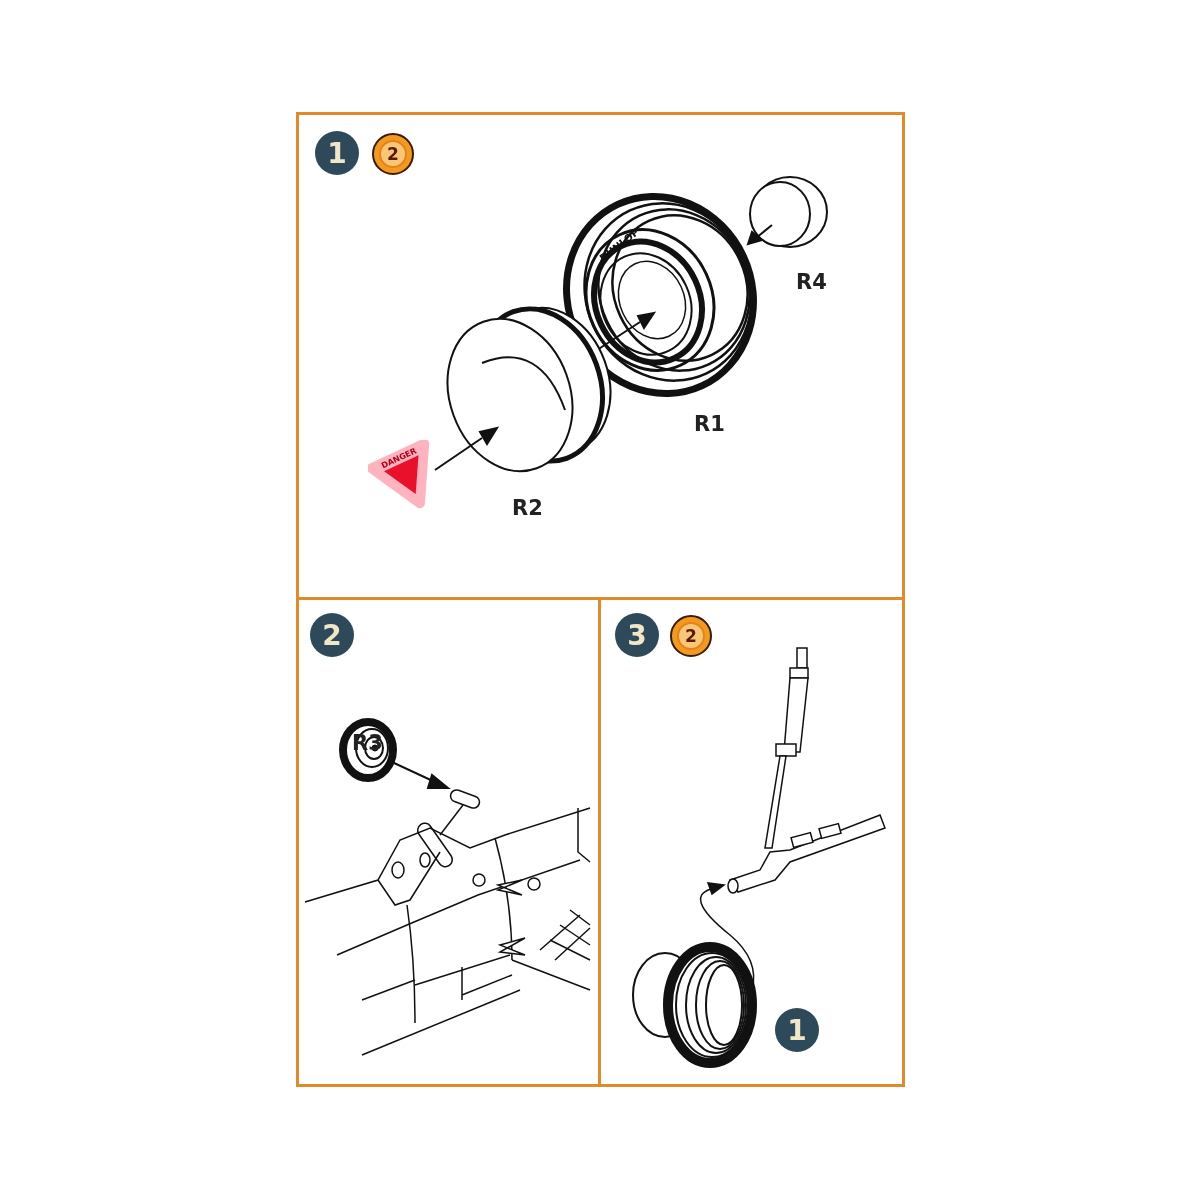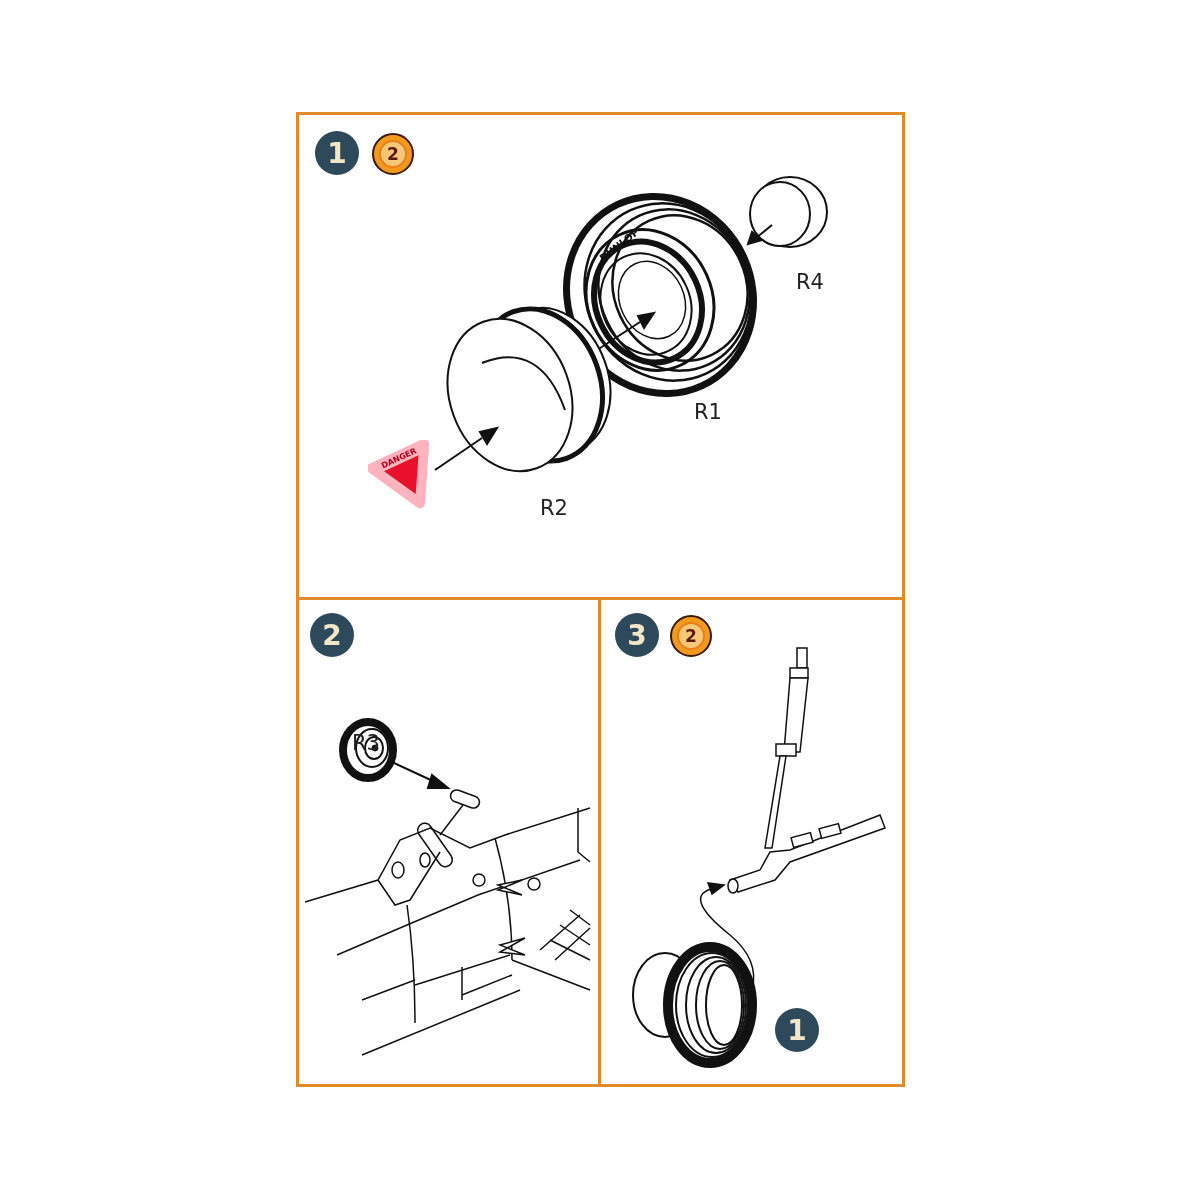--- a/index.html
+++ b/index.html
@@ -14,21 +14,21 @@
                   background:#2e4a5a; color:#f1e6c8; font-weight:bold; font-size:28px;
                   display:flex; align-items:center; justify-content:center;
                   font-family:"DejaVu Sans", sans-serif; }
     .ref-badge { position:absolute; width:42px; height:42px; border-radius:50%;
                  background:#f29a1e; border:2px solid #3a1a08; box-sizing:border-box;
                  display:flex; align-items:center; justify-content:center; }
     .ref-badge .inner { width:28px; height:28px; border-radius:50%; background:#f7c778;
                         border:2px solid #e9801a; box-sizing:border-box; display:flex;
                         align-items:center; justify-content:center; color:#5a1a05;
                         font-weight:bold; font-size:17px; }
-    .part-label { position:absolute; font-weight:normal; font-size:21px; color:#222;
+    .part-label { position:absolute; font-weight:bold; font-size:21px; color:#222;
                   font-family:"DejaVu Sans", sans-serif; }
     svg.drawing { position:absolute; left:0; top:0; }
   </style>
 </head>
 <body>
 
 <div class="frame"></div>
 <div class="divider-h"></div>
 <div class="divider-v"></div>
 
@@ -133,22 +133,22 @@
     <ellipse cx="724" cy="1005" rx="18" ry="40" stroke-width="2" fill="none"></ellipse>
   </g>
 </svg>
 
 <div class="panel">
   <div class="step-badge" style="left:315px; top:131px;">1</div>
   <div class="ref-badge" style="left:372px; top:133px;">
     <div class="inner">2</div>
   </div>
   <div class="part-label" style="left:796px; top:270px;">R4</div>
-  <div class="part-label" style="left:694px; top:400px;">R1</div>
-  <div class="part-label" style="left:540px; top:496px;">R2</div>
+  <div class="part-label" style="left:694px; top:412px;">R1</div>
+  <div class="part-label" style="left:512px; top:496px;">R2</div>
 
   <svg style="position:absolute; left:368px; top:440px;" width="80" height="80">
     <g transform="rotate(-25 40 40)">
       <polygon points="12,14 70,14 41,66" fill="#ffb3bf" stroke="#ffb3bf" stroke-width="10" stroke-linejoin="round"></polygon>
       <polygon points="22,22 60,22 41,56" fill="#e8102a"></polygon>
       <text x="41" y="19" font-size="8" font-weight="bold" fill="#b00018" text-anchor="middle" font-family="DejaVu Sans, sans-serif">DANGER</text>
     </g>
   </svg>
 </div>
 

